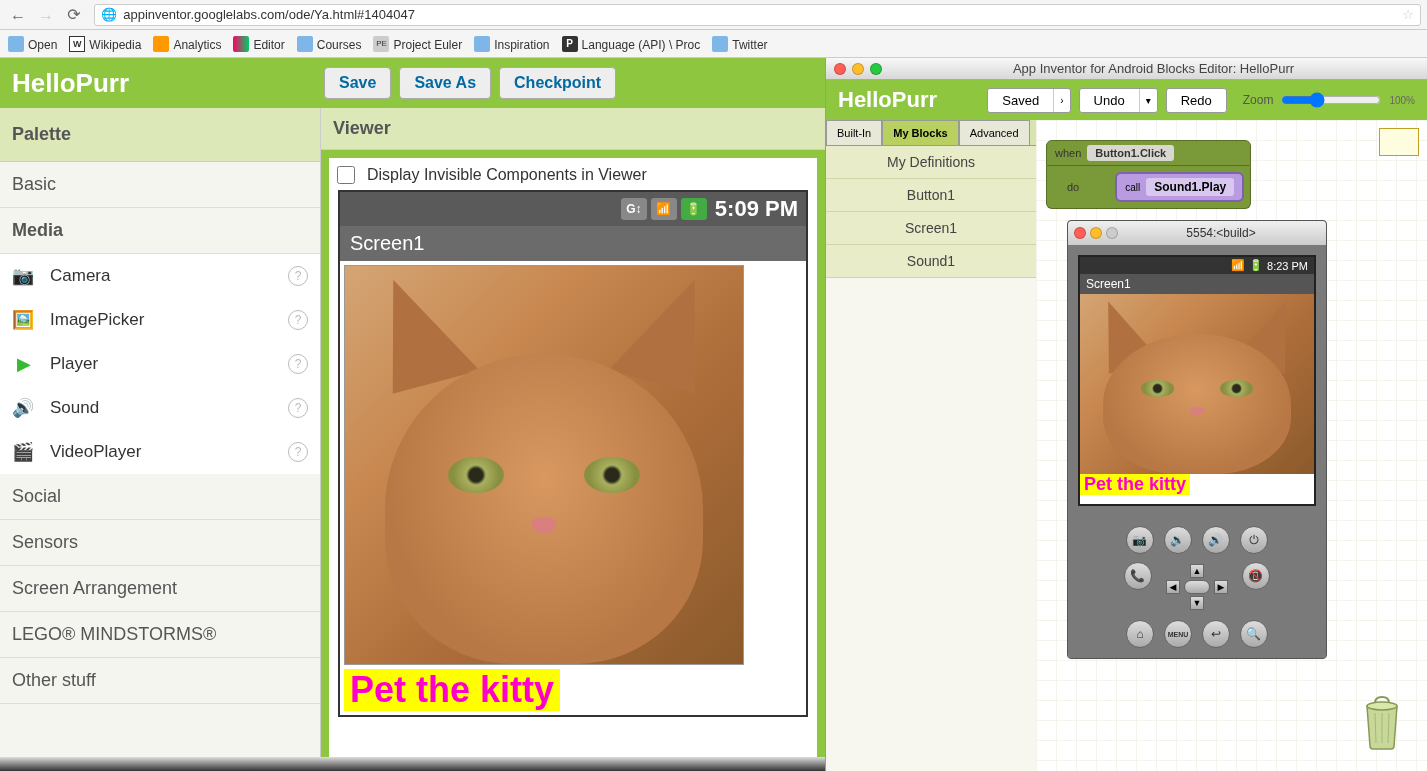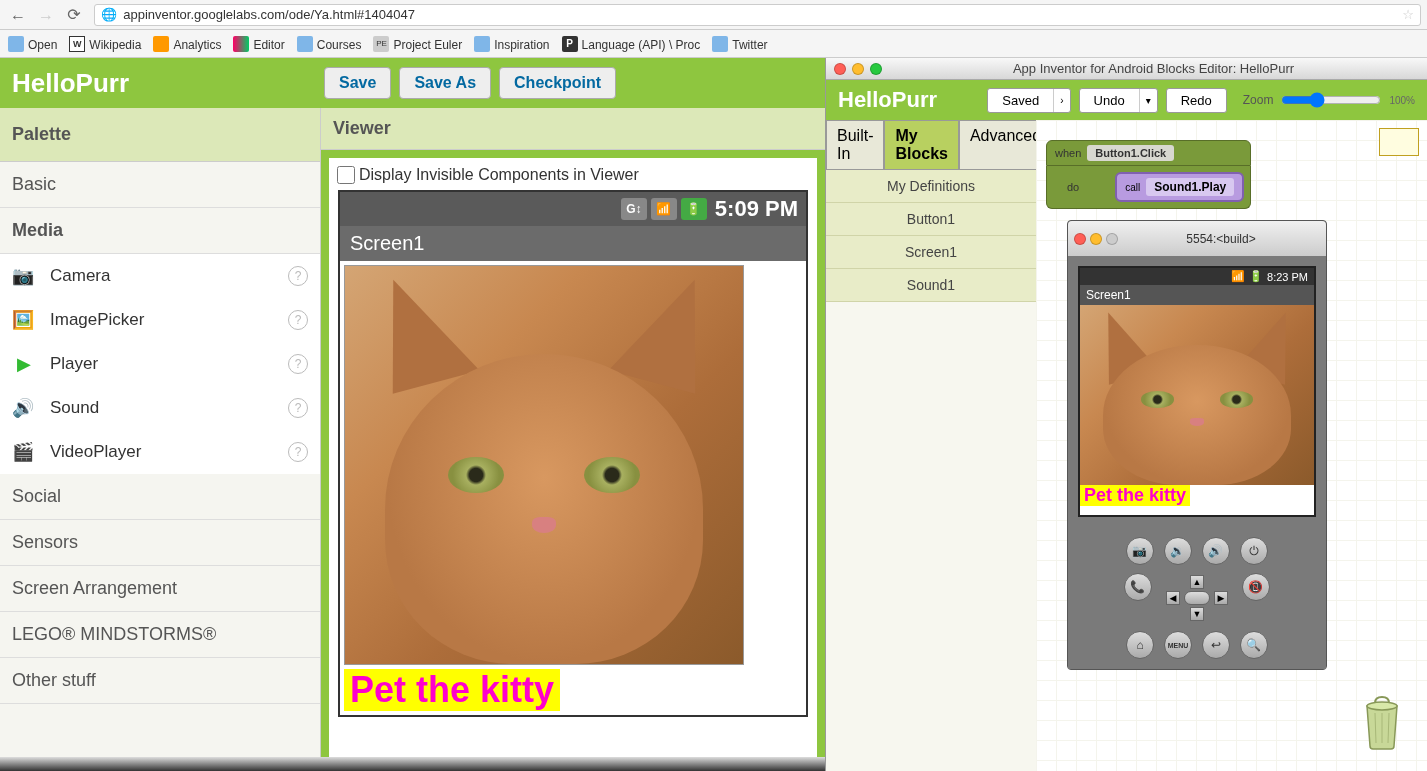--- a/index.html
+++ b/index.html
@@ -42,21 +42,21 @@
 .palette-item { display: flex; align-items: center; padding: 10px 12px; gap: 14px; cursor: grab; }
 .palette-item .picon { width: 24px; height: 24px; display: flex; align-items: center; justify-content: center; font-size: 18px; }
 .palette-item .pname { flex: 1; font-size: 17px; color: #333; }
 .palette-item .phelp { width: 20px; height: 20px; border: 1px solid #bbb; border-radius: 50%; color: #bbb; font-size: 12px; text-align: center; line-height: 18px; cursor: pointer; }
 
 
 .viewer { flex: 1; background: #f5f5f0; display: flex; flex-direction: column; border-left: 1px solid #ccc; }
 .viewer-title { background: #dce8b8; padding: 10px 12px; font-size: 18px; font-weight: bold; color: #555; border-bottom: 1px solid #ccc; }
 .viewer-body { flex: 1; padding: 8px; background: #8ec63f; overflow: hidden; }
 .viewer-inner { background: white; padding: 8px; height: 100%; }
-.viewer-checkbox-row { display: flex; align-items: center; gap: 4px; margin-bottom: 6px; }
+.viewer-checkbox-row { display: flex; align-items: center; gap: 12px; margin-bottom: 6px; }
 .viewer-checkbox-row input { width: 18px; height: 18px; }
 .viewer-checkbox-row label { font-size: 16px; color: #333; }
 
 .phone-mock { border: 2px solid #333; width: 470px; margin: 0 auto; }
 .phone-status { background: #5a5a5a; color: white; display: flex; align-items: center; justify-content: flex-end; padding: 4px 8px; gap: 8px; font-size: 22px; font-weight: bold; }
 .status-icons { display: flex; gap: 4px; }
 .status-icon { width: 26px; height: 22px; background: #888; border-radius: 3px; display: flex; align-items: center; justify-content: center; font-size: 12px; color: white; }
 .phone-titlebar { background: #6b6b6b; color: white; padding: 6px 10px; font-size: 20px; }
 .phone-content { background: white; min-height: 440px; padding: 4px; }
 .cat-image { width: 400px; height: 400px; border: 1px solid #999; background: linear-gradient(135deg, #d4a574 0%, #c88850 30%, #ad6d3a 60%, #8b5a2b 100%); position: relative; overflow: hidden; }
@@ -77,42 +77,42 @@
 .blocks-btn { padding: 4px 14px; font-size: 13px; cursor: pointer; border-right: 1px solid #ccc; }
 .blocks-btn:last-child { border-right: none; }
 .blocks-btn.small { padding: 4px 6px; font-size: 10px; }
 .zoom-label { font-size: 12px; color: #555; margin-left: 8px; }
 .zoom-slider { width: 100px; }
 .zoom-pct { font-size: 10px; color: #666; }
 
 .blocks-body { flex: 1; display: flex; background: #f7f7ef; position: relative; }
 .blocks-tabs-col { width: 210px; }
 .blocks-tabs { display: flex; background: #d8e4b0; border-bottom: 1px solid #999; }
-.btab { padding: 6px 10px; font-size: 16px; border: 1px solid #999; border-bottom: none; background: #e8e8d8; cursor: pointer; }
+.btab { padding: 6px 10px; font-size: 11px; border: 1px solid #999; border-bottom: none; background: #e8e8d8; cursor: pointer; }
 .btab.active { background: #b8d060; font-weight: bold; }
 .blocks-list { background: #e8ecc8; }
 .block-drawer { padding: 8px 0; text-align: center; font-size: 14px; color: #444; border-bottom: 1px solid #d0d4a8; cursor: pointer; }
 
 .blocks-canvas { flex: 1; position: relative; background: white; background-image: linear-gradient(#f4f4ec 1px, transparent 1px), linear-gradient(90deg, #f4f4ec 1px, transparent 1px); background-size: 20px 20px; }
 
 
 .when-block { position: absolute; top: 20px; left: 10px; }
 .block-when-header { background: #7a9a3a; color: #333; border: 1px solid #586e28; border-radius: 6px 6px 0 0; padding: 4px 8px; font-size: 11px; display: flex; align-items: center; gap: 6px; }
 .block-when-header .evt { background: #d8d8d0; padding: 2px 8px; border-radius: 3px; font-weight: bold; }
 .block-when-body { background: #7a9a3a; border: 1px solid #586e28; border-top: none; padding: 6px 6px 6px 20px; border-radius: 0 0 6px 6px; display: flex; align-items: center; gap: 4px; }
 .do-label { font-size: 11px; color: #333; }
 .call-block { background: #b89be0; border: 2px solid #8060b0; border-radius: 6px; padding: 4px 8px; font-size: 12px; display: flex; align-items: center; gap: 6px; margin-left: 32px; }
 .call-label { font-size: 10px; }
 .call-name { background: #d8c8f0; padding: 2px 8px; border-radius: 3px; font-weight: bold; }
 
 .minimap { position: absolute; top: 8px; right: 8px; width: 40px; height: 28px; border: 1px solid #c0a020; background: #fffde0; }
 
 
 .emulator { position: absolute; top: 100px; right: 100px; width: 260px; background: #888; border: 1px solid #555; border-radius: 4px; z-index: 10; }
-.emu-titlebar { height: 35px; background: linear-gradient(#f0f0f0, #ccc); display: flex; align-items: center; padding: 0 6px; gap: 4px; font-size: 12px; color: #333; border-radius: 4px 4px 0 0; }
+.emu-titlebar { height: 24px; background: linear-gradient(#f0f0f0, #ccc); display: flex; align-items: center; padding: 0 6px; gap: 4px; font-size: 12px; color: #333; border-radius: 4px 4px 0 0; }
 .emu-title { flex: 1; text-align: center; }
 .emu-screen-area { padding: 10px; background: #7a7a7a; }
 .emu-screen { background: white; border: 2px solid #222; }
 .emu-status { background: #333; color: white; display: flex; justify-content: flex-end; align-items: center; padding: 2px 6px; font-size: 11px; gap: 4px; }
 .emu-appbar { background: #555; color: white; padding: 3px 6px; font-size: 12px; }
 .emu-content { min-height: 210px; }
 .emu-cat { width: 100%; height: 180px; background: linear-gradient(135deg, #d4a574 0%, #c88850 30%, #ad6d3a 60%, #8b5a2b 100%); position: relative; overflow: hidden; }
 .emu-label { background: yellow; color: #ff00cc; font-weight: bold; font-size: 18px; padding: 0 4px; display: inline-block; }
 .emu-buttons { padding: 10px; display: flex; flex-direction: column; align-items: center; gap: 8px; background: #7a7a7a; }
 .emu-btn-row { display: flex; gap: 10px; justify-content: center; }

